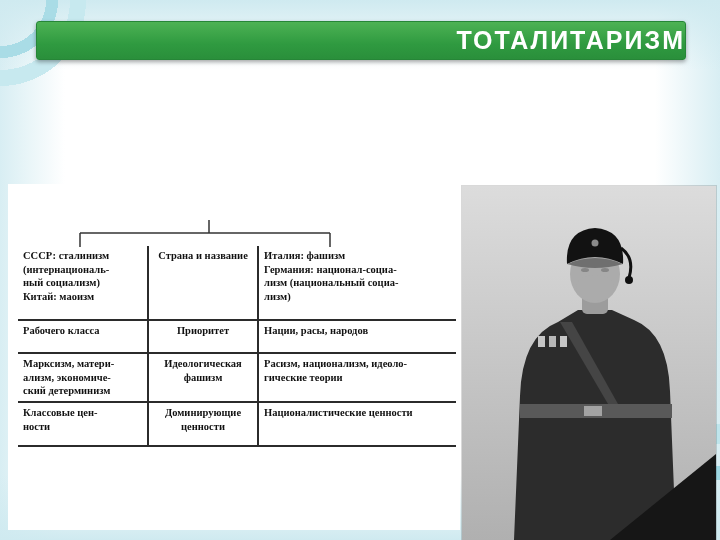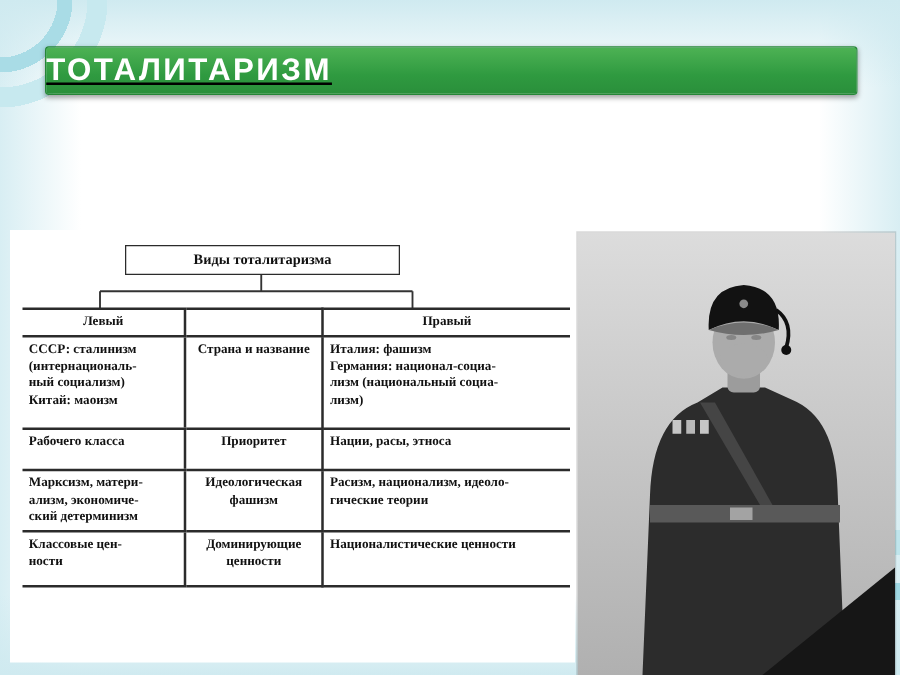--- a/index.html
+++ b/index.html
@@ -9,25 +9,25 @@
     background:
       radial-gradient(circle at 0 0, rgba(255,255,255,0) 0 46px, #a9dce6 46px 58px, rgba(255,255,255,0) 58px 70px, #c7e9ef 70px 86px, rgba(255,255,255,0) 86px) no-repeat,
       radial-gradient(circle at 100% 100%, rgba(255,255,255,0) 0 60px, #9fd8e3 60px 74px, rgba(255,255,255,0) 74px 96px, #bfe5ec 96px 116px, rgba(255,255,255,0) 116px) no-repeat,
       linear-gradient(180deg, #cfeaf0 0%, rgba(255,255,255,0) 13%),
       linear-gradient(0deg, #cfeaf0 0%, rgba(255,255,255,0) 12%),
       linear-gradient(90deg, #d8eef3 0%, rgba(255,255,255,0) 9%),
       linear-gradient(270deg, #d8eef3 0%, rgba(255,255,255,0) 9%),
       #ffffff;
   }
   .title-bar{
-    position:absolute;left:36px;top:37px;width:648px;height:37px;
+    position:absolute;left:36px;top:21px;width:648px;height:37px;
     background:linear-gradient(180deg,#4db254 0%,#2f9a40 60%,#2a8f3b 100%);
     border:1px solid #268637;border-radius:3px;
     box-shadow:0 2px 4px rgba(0,0,0,.35);
-    display:flex;align-items:center;justify-content:flex-start;text-decoration:underline;
+    display:flex;align-items:center;justify-content:flex-end;
   }
   .title-bar span{
     color:#ffffff;font-family:"Liberation Sans", sans-serif;
     font-weight:bold;font-size:25px;letter-spacing:2px;
   }
   .intro{
     position:absolute;left:84px;top:80px;width:592px;
     color:#0f1626;font-weight:bold;font-size:13.5px;line-height:1.38;
     letter-spacing:1.2px;word-spacing:5px;white-space:pre-wrap;
   }
@@ -79,49 +79,43 @@
 
   <div class="left-panel"></div>
 
   <svg class="connectors" viewBox="0 0 720 540">
     <line x1="209" y1="220" x2="209" y2="233" stroke="#333" stroke-width="1.5"></line>
     <line x1="80" y1="233" x2="330" y2="233" stroke="#333" stroke-width="1.5"></line>
     <line x1="80" y1="233" x2="80" y2="247" stroke="#333" stroke-width="1.5"></line>
     <line x1="330" y1="233" x2="330" y2="247" stroke="#333" stroke-width="1.5"></line>
   </svg>
 
-  <div class="diag-box">Виды тоталитаризма</div>
 
   <table class="ttable">
     <colgroup>
         <col class="c1">
         <col class="c2">
         <col class="c3">
       </colgroup>
     <tbody>
-        <tr class="hdr">
-      <td>Левый</td>
-      <td class="mid"></td>
-      <td>Правый</td>
-    </tr>
     <tr class="r1">
       <td>СССР: сталинизм
 (интернациональ-
 ный социализм)
 Китай: маоизм</td>
       <td class="mid">Страна и название</td>
       <td>Италия: фашизм
 Германия: национал-социа-
 лизм (национальный социа-
 лизм)</td>
     </tr>
     <tr class="r2">
       <td>Рабочего класса</td>
       <td class="mid">Приоритет</td>
-      <td>Нации, расы, этноса</td>
+      <td>Нации, расы, народов</td>
     </tr>
     <tr class="r3">
       <td>Марксизм, матери-
 ализм, экономиче-
 ский детерминизм</td>
       <td class="mid">Идеологическая
 фашизм</td>
       <td>Расизм, национализм, идеоло-
 гические теории</td>
     </tr>

